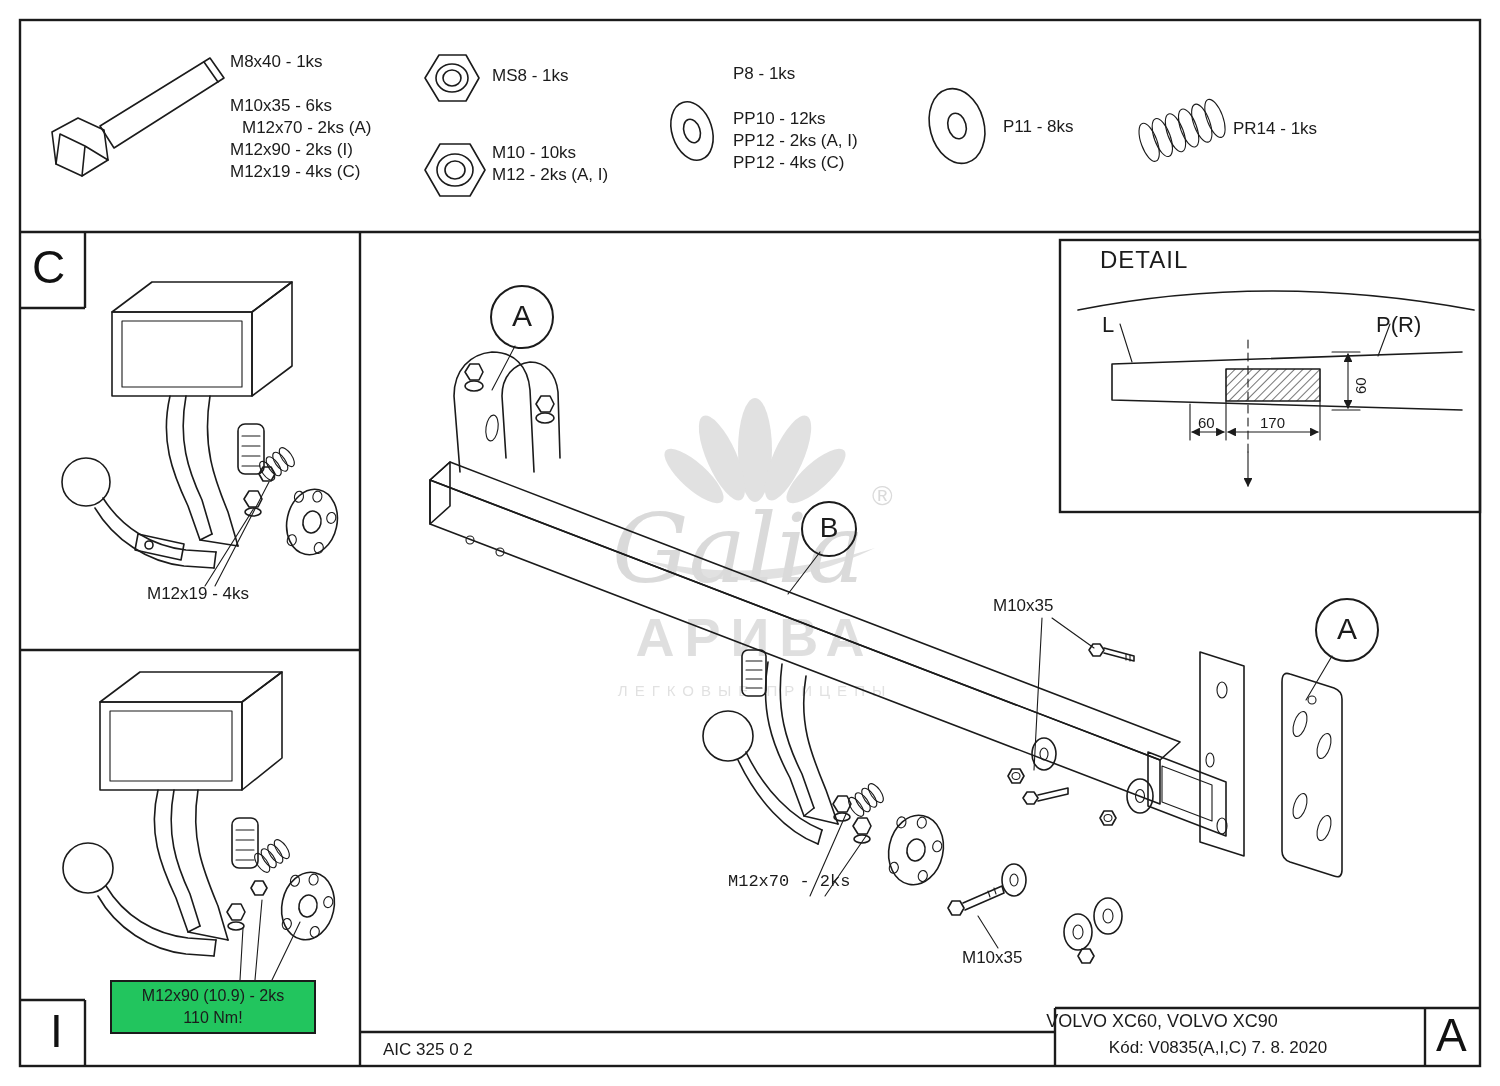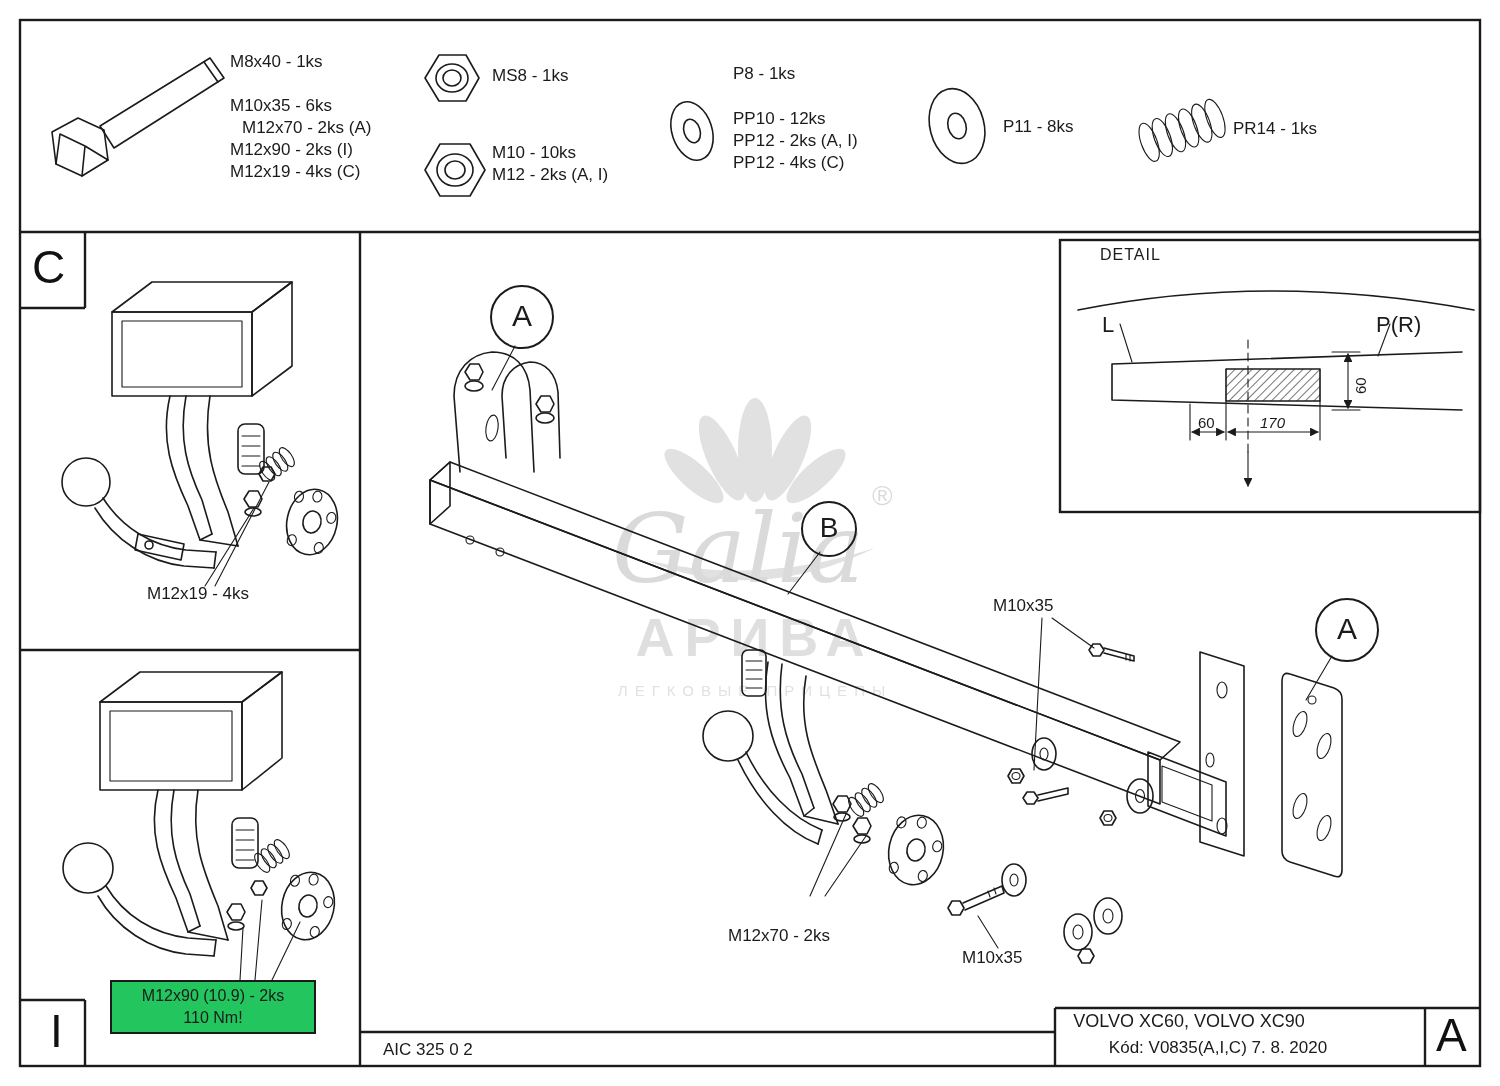--- a/index.html
+++ b/index.html
@@ -7,21 +7,21 @@
          font-family:"Liberation Sans",sans-serif;color:#1b1b1b;}
   svg{position:absolute;left:0;top:0;}
   .ln{fill:none;stroke:#1b1b1b;stroke-width:1.6;stroke-linecap:round;stroke-linejoin:round;}
   .ln2{fill:none;stroke:#1b1b1b;stroke-width:2.4;}
   .thin{stroke-width:1.1;}
   .t{position:absolute;font-size:17px;white-space:nowrap;color:#1b1b1b;}
   .t15{font-size:15px;}
   .t18{font-size:18px;}
   .biglet{position:absolute;font-size:46px;color:#111;}
   .balloon{position:absolute;border:2px solid #1b1b1b;border-radius:50%;text-align:center;background:transparent;}
-  .detailtitle{position:absolute;font-size:16px;letter-spacing:1px;}
+  .detailtitle{position:absolute;font-size:24px;letter-spacing:1px;}
   .dlabel{position:absolute;font-size:22px;}
   .cobox{position:absolute;border:2px solid #1b1b1b;background:#22c55e;text-align:center;
          font-size:16px;line-height:22px;padding:3px 6px;}
   .rot90{transform:rotate(-90deg);transform-origin:left top;}
   .ctr{text-align:center;}
 </style>
 </head>
 <body>
 
 <div id="sheet">
@@ -312,27 +312,27 @@
 <div class="balloon" style="left:490px;top:285px;width:60px;height:60px;font-size:30px;line-height:58px;">A</div>
 <div class="balloon" style="left:801px;top:501px;width:52px;height:52px;font-size:28px;line-height:50px;">B</div>
 <div class="balloon" style="left:1315px;top:598px;width:60px;height:60px;font-size:30px;line-height:58px;">A</div>
 
 <div class="t" style="left:147px;top:584px;">M12x19 - 4ks</div>
 <div class="cobox" style="left:110px;top:980px;width:190px;">
   <div>M12x90 (10.9) - 2ks</div>
   <div>110 Nm!</div>
 </div>
 <div class="t" style="left:993px;top:596px;">M10x35</div>
-<div class="t" style="left:728px;top:926px;">M12x70 - 2ks</div>
+<div class="t" style="left:728px;top:872px;font-family:Liberation Mono, monospace;">M12x70 - 2ks</div>
 <div class="t" style="left:962px;top:948px;">M10x35</div>
 
 <div class="detailtitle" style="left:1100px;top:246px;">DETAIL</div>
 <div class="dlabel" style="left:1102px;top:312px;">L</div>
 <div class="dlabel" style="left:1376px;top:312px;">P(R)</div>
 <div class="t t15" style="left:1198px;top:414px;">60</div>
-<div class="t t15" style="left:1260px;top:414px;font-style:italic;">170</div>
+<div class="t t15" style="left:1260px;top:414px;">170</div>
 <div class="t t15 rot90" style="left:1352px;top:394px;">60</div>
 
 <div class="t" style="left:383px;top:1040px;">AIC 325 0 2</div>
-<div class="t t18 ctr" style="left:1033px;top:1011px;width:312px;">VOLVO XC60, VOLVO XC90</div>
+<div class="t t18 ctr" style="left:1006px;top:1011px;width:312px;">VOLVO XC60, VOLVO XC90</div>
 <div class="t ctr" style="left:1058px;top:1038px;width:320px;">Kód: V0835(A,I,C)  7. 8. 2020</div>
 
 </div>
 
 </body></html>

